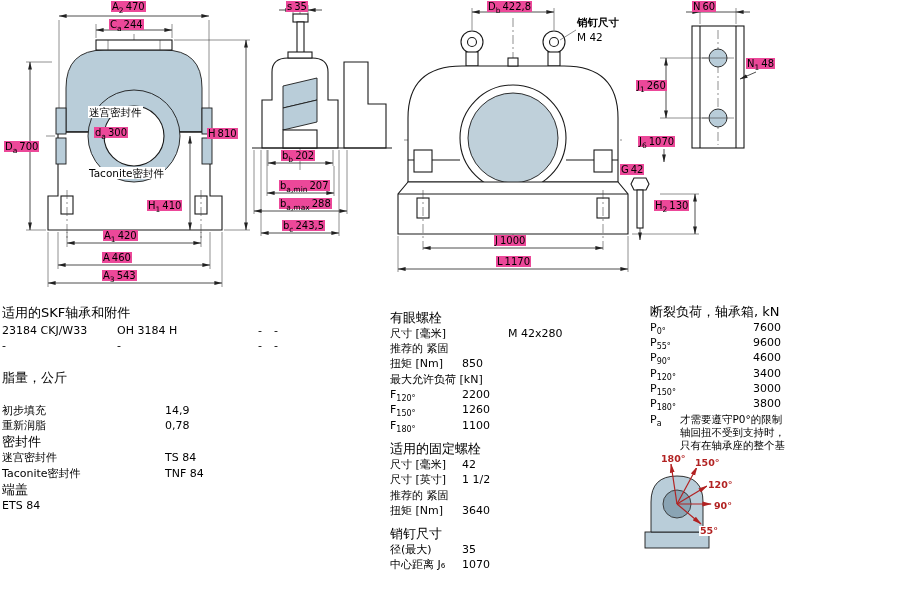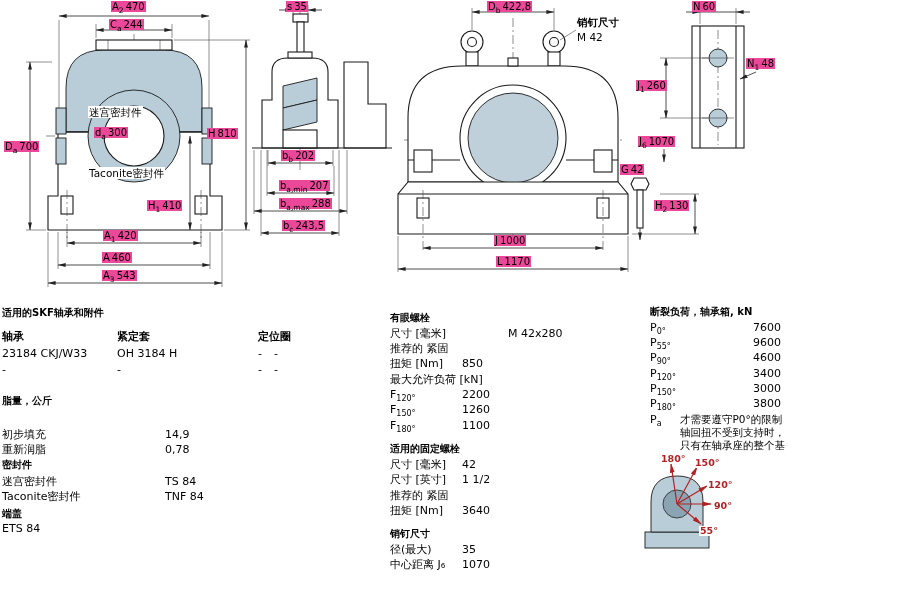--- a/index.html
+++ b/index.html
@@ -17,21 +17,21 @@
   .cl{stroke:#444;stroke-width:0.6;fill:none;stroke-dasharray:9 3 2 3}
   .rl{stroke:#b22222;stroke-width:1.2;fill:none}
   
   .dim{position:absolute;font-size:10px;line-height:11px;background:#ec4899;padding:0 1px;white-space:nowrap}
   .dim i{font-style:normal}
   .dim sub{font-size:7.5px;line-height:0}
   .ann{position:absolute;font-size:10.5px;line-height:12px;background:#fff;padding:0 1px;white-space:nowrap}
   .ann.bold{font-weight:bold}
   
   .col{position:absolute;font-size:11px;line-height:15.5px}
-  .sec-title{font-weight:bold;font-size:10px;white-space:nowrap}
+  .sec-title{font-weight:normal;font-size:13px;white-space:nowrap}
   .lrow{position:relative;height:15.4px;white-space:nowrap}
   .lrow sub{font-size:8px;line-height:0}
   .lrow i{font-style:normal}
   .col-left .lv{position:absolute;left:163px}
   .col-mid .lv{position:absolute;left:72px}
   .col-mid .lv.wide{left:118px}
   .col-right .lv{position:absolute;left:103px}
   .brow{position:relative;height:15.5px}
   .brow span{position:absolute;white-space:nowrap}
   .bc1{left:0}.bc2{left:115px}.bc3{left:256px}.bc4{left:272px}
@@ -219,25 +219,20 @@
   <span class="dim" style="left:620px;top:164px"><i>G</i><sub></sub> <i>42</i></span>
   <span class="dim" style="left:654px;top:200px"><i>H</i><sub>2</sub> <i>130</i></span>
   <span class="dim" style="left:494px;top:235px"><i>J</i><sub></sub> <i>1000</i></span>
   <span class="dim" style="left:496px;top:256px"><i>L</i><sub></sub> <i>1170</i></span>
 
   <span class="dim" style="left:692px;top:1px"><i>N</i><sub></sub> <i>60</i></span>
   <span class="dim" style="left:746px;top:58px"><i>N</i><sub>1</sub> <i>48</i></span>
 
   <div class="col col-left" style="left:2px;top:302px;width:340px">
     <div class="sec-title" style="margin-top:3px">适用的SKF轴承和附件</div>
-    <div class="brow bhead" style="margin-top:8px">
-      <span class="bc1">轴承</span>
-      <span class="bc2">紧定套</span>
-      <span class="bc3">定位圈</span>
-    </div>
     <div class="brow" style="margin-top:2px">
       <span class="bc1">23184 CKJ/W33</span>
       <span class="bc2">OH 3184 H</span>
       <span class="bc3">-</span>
       <span class="bc4">-</span>
     </div>
     <div class="brow">
       <span class="bc1">-</span>
       <span class="bc2">-</span>
       <span class="bc3">-</span>

